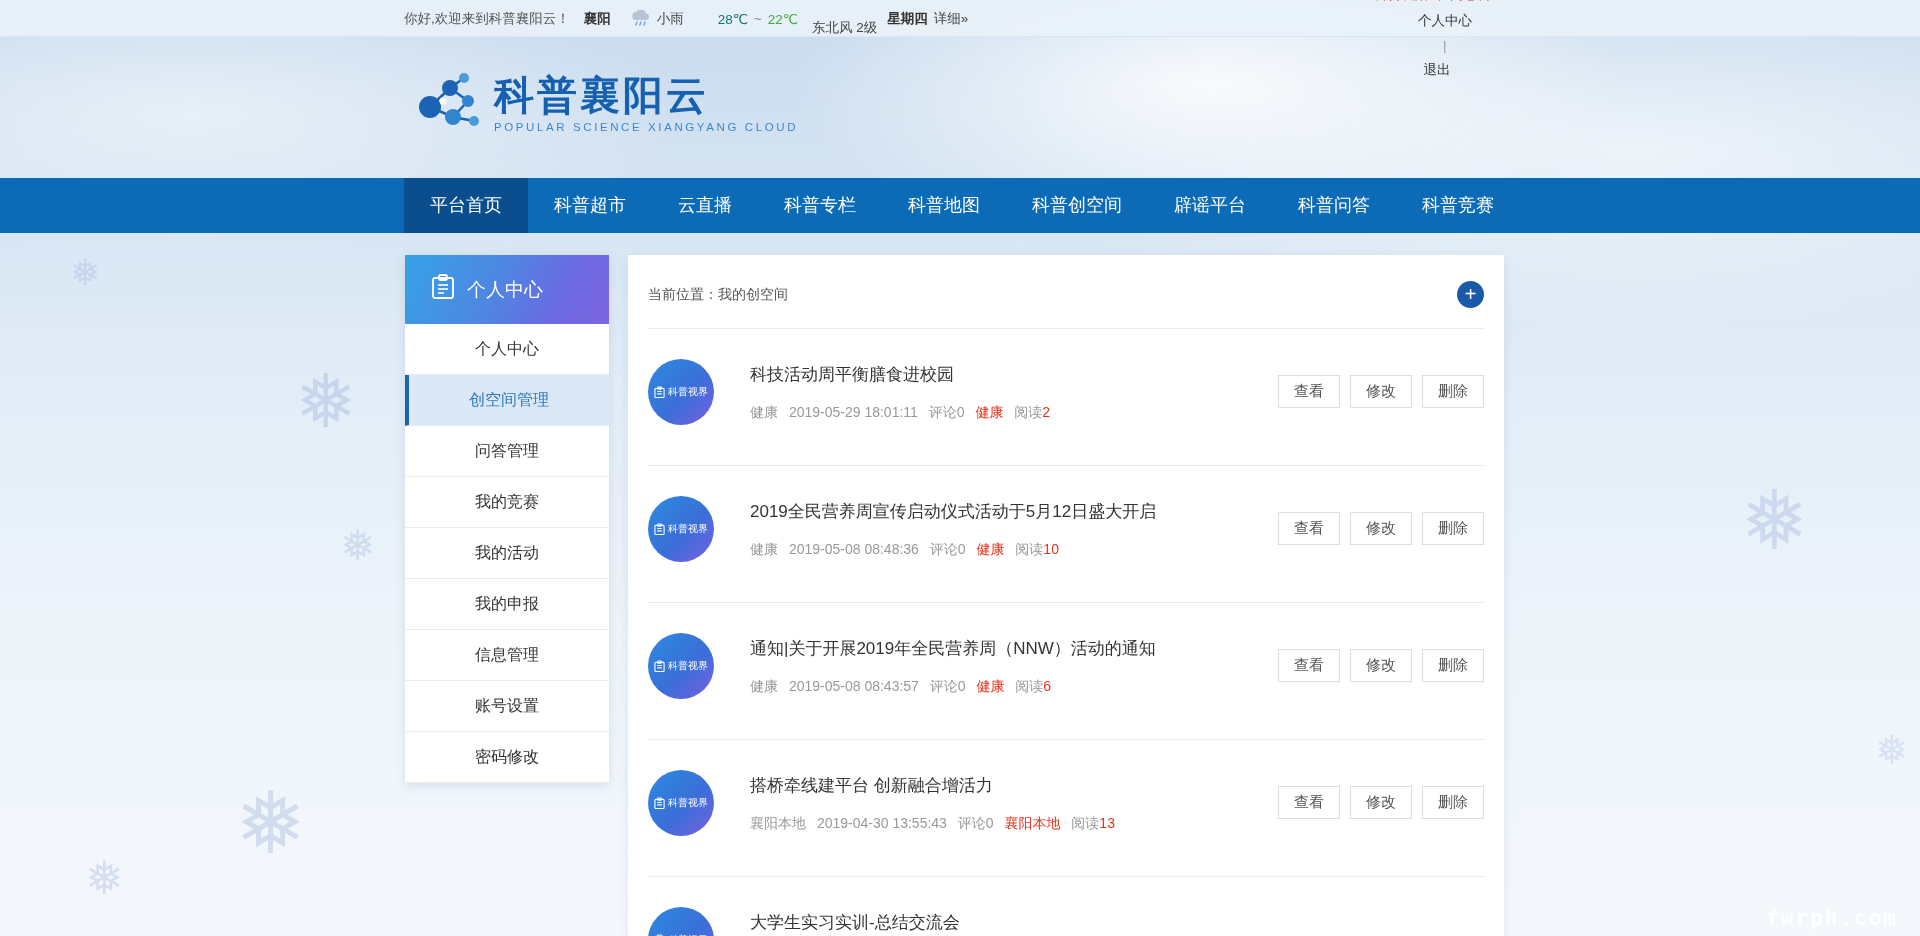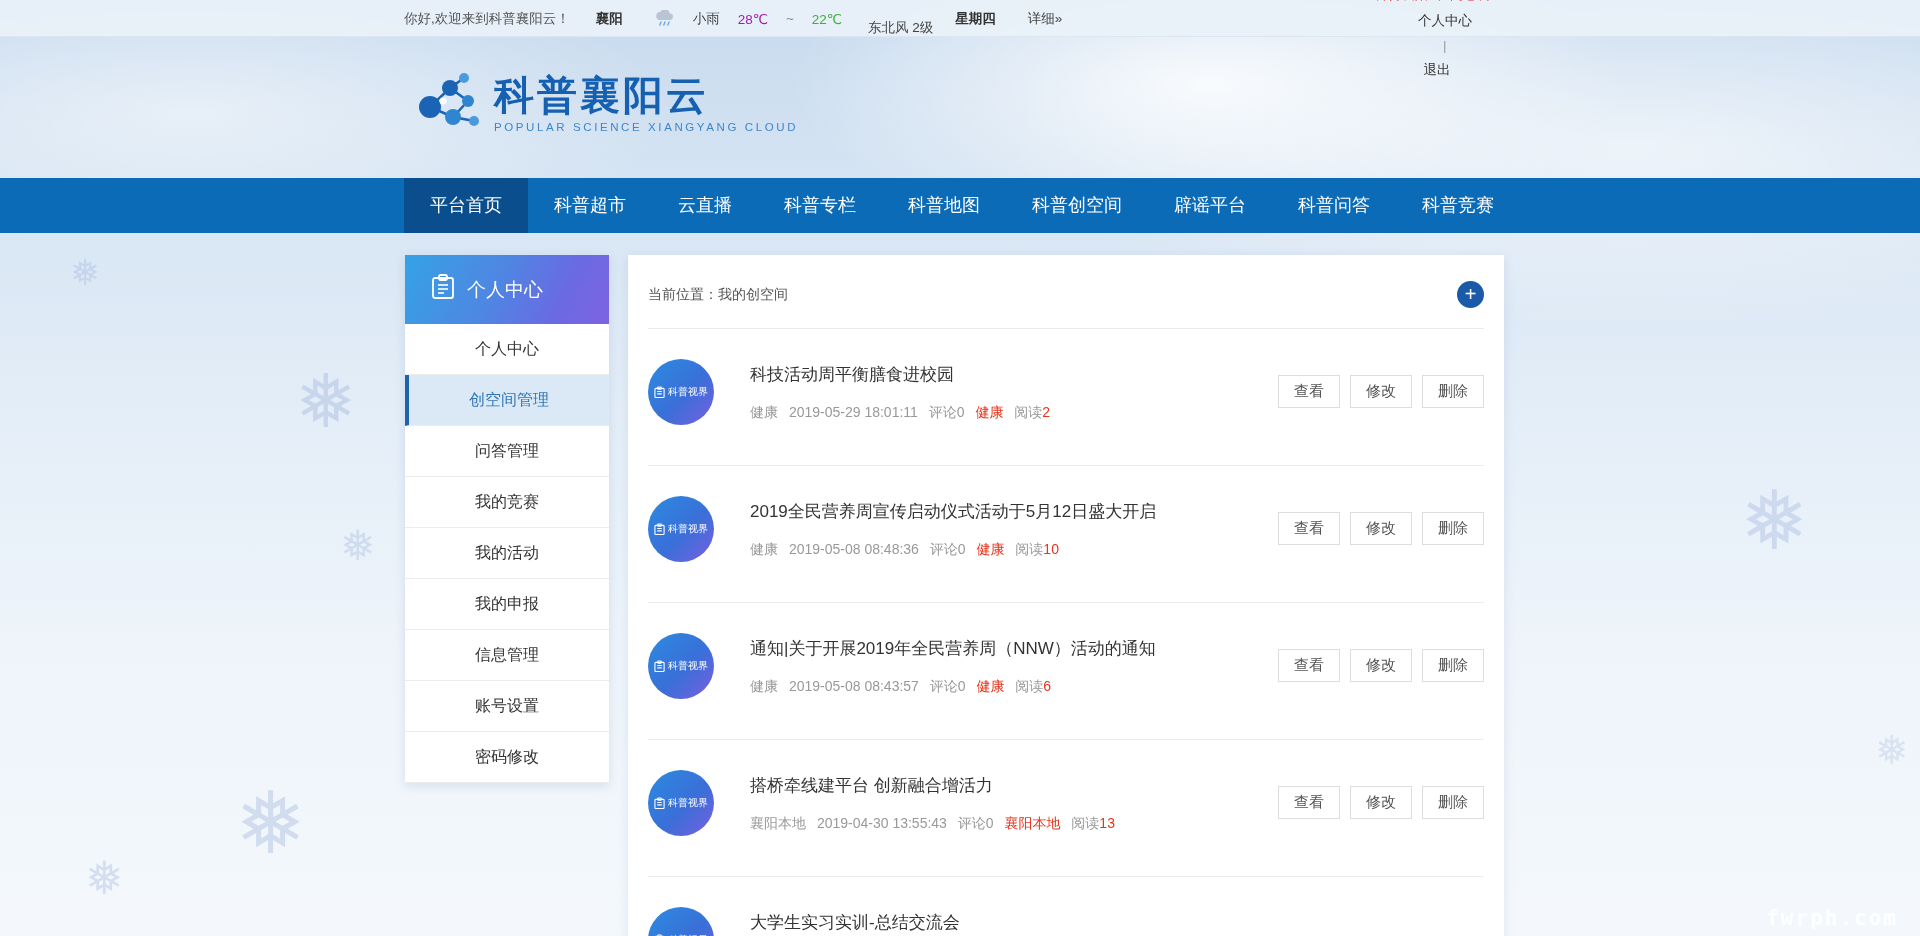--- a/index.html
+++ b/index.html
@@ -22,30 +22,30 @@
   
   .topbar {
     position:absolute; top:0; left:0; width:1920px; height:37px; z-index:5;
     background:rgba(233,241,249,.92); border-bottom:1px solid #dbe6f0;
     font-size:13.5px; color:#444;
   }
   .topbar-inner {
     position:absolute; left:404px; width:1100px; height:37px;
     display:flex; align-items:center;
   }
-  .topbar-left { display:flex; align-items:center; gap:18px; white-space:nowrap; }
+  .topbar-left { display:flex; align-items:center; gap:6px; white-space:nowrap; }
   .greeting { color:#555; }
   .city { font-weight:bold; color:#333; margin-left:8px; }
   .weather-icon { margin-left:14px; display:inline-flex; }
-  .temp-high { color:#a21caf; }
+  .temp-high { color:#0f766e;margin-left:28px; }
   .temp-tilde { color:#888; }
   .temp-low { color:#3fae3b; }
   .wind { margin-left:8px; color:#444;margin-top:19px; }
   .weekday { font-weight:bold; color:#333; margin-left:4px; }
-  .detail-link { margin-left:14px; color:#444; cursor:pointer; }
+  .detail-link { color:#444; cursor:pointer; }
   .topbar-right { margin-left:auto; display:flex; align-items:center; gap:8px; white-space:nowrap;flex-direction:column; }
   .survey-icon { display:inline-flex; margin-right:2px; }
   .survey-link { color:#e62129; cursor:pointer; }
   .user-link { color:#333; margin-left:16px; cursor:pointer; }
   .vbar { color:#999; margin-left:16px; }
   
   .header { position:absolute; top:37px; left:12px; width:1920px; height:141px; z-index:4; }
   .logo { position:absolute; left:404px; top:34px; display:flex; align-items:center; gap:14px; }
   .logo-text-title { font-size:40px; font-weight:bold; color:#1660b2; letter-spacing:3px; line-height:1; }
   .logo-text-sub { font-size:11.5px; color:#3c87cd; letter-spacing:2.6px; margin-top:6px; }

